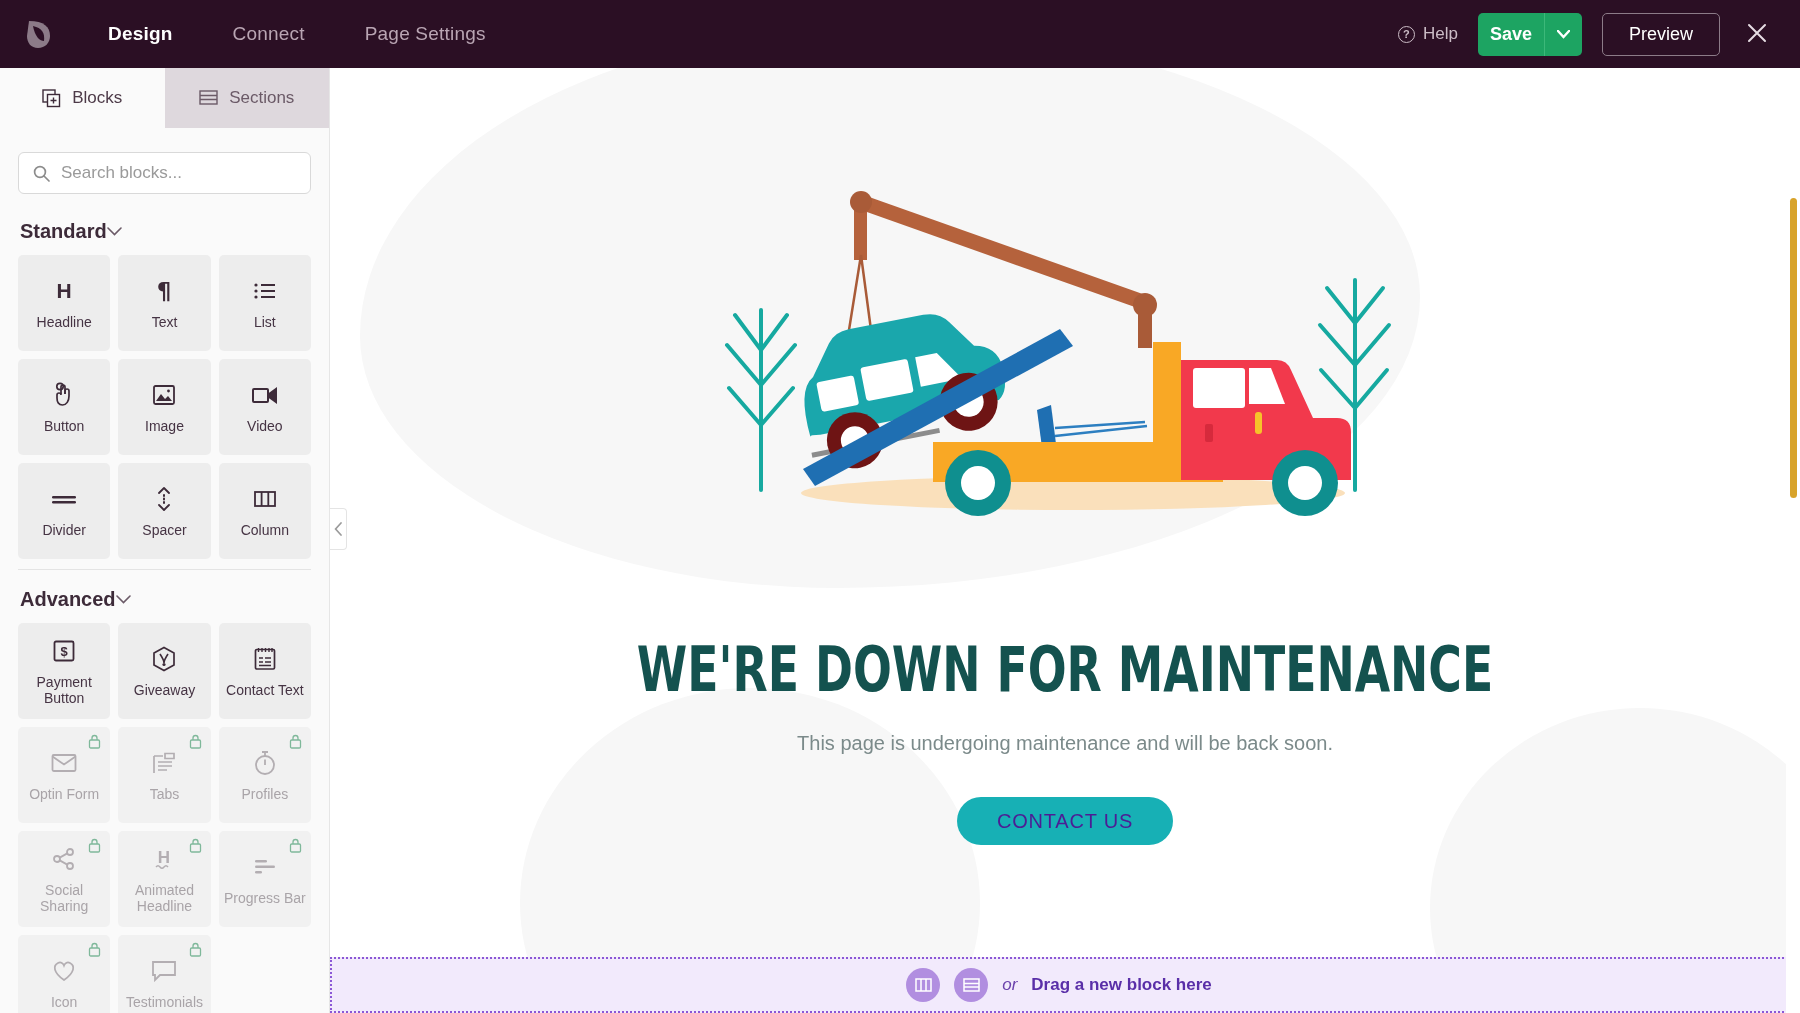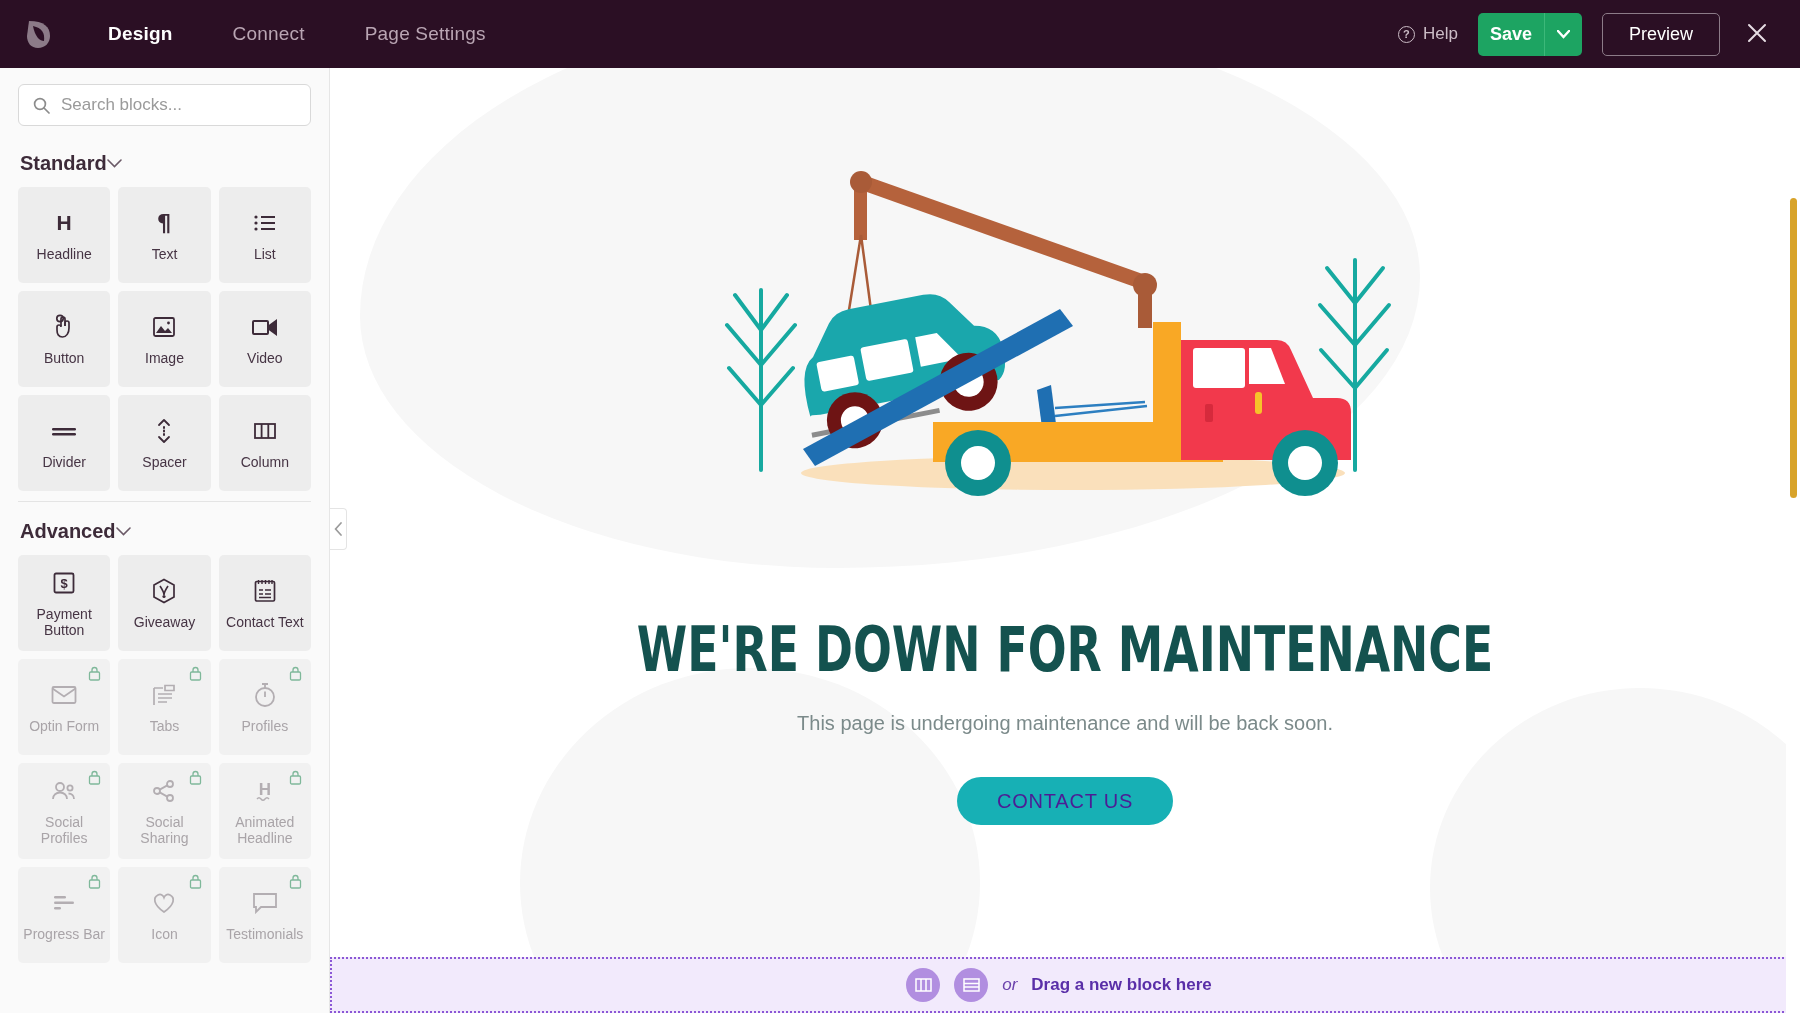--- a/index.html
+++ b/index.html
@@ -63,21 +63,21 @@
   .side-tab {
     flex: 1; display: flex; align-items: center; justify-content: center; gap: 11px;
     font-size: 17px; color: #4d3a48; cursor: pointer; border: none;
     background: #fafafa; font-family: "Liberation Sans", sans-serif;
   }
   .side-tab.inactive { background: #ded8dd; color: #6b5a67; }
   .search-wrap { padding: 16px 18px 8px 18px; }
   .search-box {
     display: flex; align-items: center; gap: 11px;
     border: 1px solid #d9d9d9; border-radius: 6px; background: #fff;
-    height: 42px; padding: 0 14px;
+    height: 42px; padding: 0 14px; margin-top: 8px;
   }
   .search-box input {
     border: none; outline: none; font-size: 17px; color: #444;
     flex: 1; background: transparent; font-family: "Liberation Sans", sans-serif;
   }
   .search-box input::placeholder { color: #9a9a9a; }
 
   .side-scroll { flex: 1; overflow: hidden; padding: 0 18px; }
   .group-head {
     display: flex; align-items: center; justify-content: flex-start;
@@ -102,21 +102,21 @@
   
   .collapse-handle {
     position: absolute; left: 330px; top: 440px; width: 17px; height: 42px;
     background: #ffffff; border: 1px solid #e4e4e4; border-left: none;
     border-radius: 0 4px 4px 0; display: flex; align-items: center; justify-content: center;
     cursor: pointer; z-index: 20; color: #9b9b9b;
   }
 
   
   .canvas { flex: 1; position: relative; background: #ffffff; overflow: hidden; }
-  .canvas-inner { position: absolute; inset: 0; }
+  .canvas-inner { position: absolute; inset: 0; margin-top: 20px; }
   .blob {
     position: absolute; background: #f7f7f7; border-radius: 50%;
   }
   .blob1 { left: 30px; top: -60px; width: 1060px; height: 560px; border-radius: 48% 52% 55% 45% / 55% 48% 52% 45%; }
   .blob2 { left: 190px; top: 600px; width: 460px; height: 430px; border-radius: 50%; }
   .blob3 { left: 1100px; top: 620px; width: 420px; height: 400px; border-radius: 50%; }
 
   .illus { position: absolute; left: 50%; transform: translateX(-50%); top: 72px; }
   .hero-text { position: absolute; left: 0; right: 0; top: 545px; text-align: center; }
   .hero-h1 {
@@ -186,20 +186,37 @@
       <svg width="22" height="22" viewBox="0 0 22 22">
         <path d="M3 3 L19 19 M19 3 L3 19" stroke="#e6dde3" stroke-width="2" stroke-linecap="round"></path>
       </svg>
     </button>
   </div>
 </div>
 
 <div class="body-wrap">
 
   <aside class="sidebar">
+    <div class="side-tabs">
+      <button class="side-tab">
+        <svg width="19" height="19" viewBox="0 0 19 19">
+          <rect x="1" y="1" width="12" height="12" fill="none" stroke="#3d2b39" stroke-width="1.4"></rect>
+          <rect x="5.5" y="5.5" width="12" height="12" fill="#fafafa" stroke="#3d2b39" stroke-width="1.4"></rect>
+          <path d="M11.5 8.5v6 M8.5 11.5h6" stroke="#3d2b39" stroke-width="1.4"></path>
+        </svg>
+        <span>Blocks</span>
+      </button>
+      <button class="side-tab inactive">
+        <svg width="19" height="16" viewBox="0 0 19 16">
+          <rect x="1" y="1" width="17" height="13" fill="none" stroke="#6b5a67" stroke-width="1.4"></rect>
+          <path d="M1 5.5h17 M1 9.5h17" stroke="#6b5a67" stroke-width="1.4"></path>
+        </svg>
+        <span>Sections</span>
+      </button>
+    </div>
 
     <div class="search-wrap">
       <div class="search-box">
         <svg width="17" height="17" viewBox="0 0 17 17">
           <circle cx="7" cy="7" r="5.4" fill="none" stroke="#8c8c8c" stroke-width="1.7"></circle>
           <path d="M11 11 L16 16" stroke="#8c8c8c" stroke-width="1.7" stroke-linecap="round"></path>
         </svg>
         <input type="text" placeholder="Search blocks..." style="">
       </div>
     </div>
@@ -384,37 +401,20 @@
           <span class="block-ico">
             <svg width="24" height="26" viewBox="0 0 24 26" fill="none" stroke="currentColor" stroke-width="1.8">
               <circle cx="12" cy="15" r="9"></circle>
                 <path d="M12 15 V9.5"></path>
                 <path d="M9 2h6 M12 2v4"></path>
             </svg>
           </span>
           <span class="block-label">Profiles</span>
         </div>
 
-        <div class="block-cell locked">
-          <span class="lock-badge">
-            <svg width="13" height="15" viewBox="0 0 13 15" fill="none" stroke="#7fb89a" stroke-width="1.3">
-              <rect x="1.5" y="6" width="10" height="8" rx="1.2"></rect>
-                <path d="M4 6V4a2.5 2.5 0 0 1 5 0v2"></path>
-            </svg>
-          </span>
-          <span class="block-ico">
-            <svg width="26" height="20" viewBox="0 0 26 20" fill="none" stroke="currentColor" stroke-width="1.8">
-              <circle cx="9" cy="6" r="4"></circle>
-                <path d="M2 18c0-4 3.2-6.5 7-6.5s7 2.5 7 6.5"></path>
-              <circle cx="19" cy="7" r="2.6"></circle>
-                <path d="M17.5 12.5c3 0 5.5 2 5.5 5.5"></path>
-            </svg>
-          </span>
-          <span class="block-label">Social Profiles</span>
-        </div>
         <div class="block-cell locked">
           <span class="lock-badge">
             <svg width="13" height="15" viewBox="0 0 13 15" fill="none" stroke="#7fb89a" stroke-width="1.3">
               <rect x="1.5" y="6" width="10" height="8" rx="1.2"></rect>
                 <path d="M4 6V4a2.5 2.5 0 0 1 5 0v2"></path>
             </svg>
           </span>
           <span class="block-ico">
             <svg width="24" height="24" viewBox="0 0 24 24" fill="none" stroke="currentColor" stroke-width="1.8">
               <circle cx="18" cy="5" r="3"></circle>

